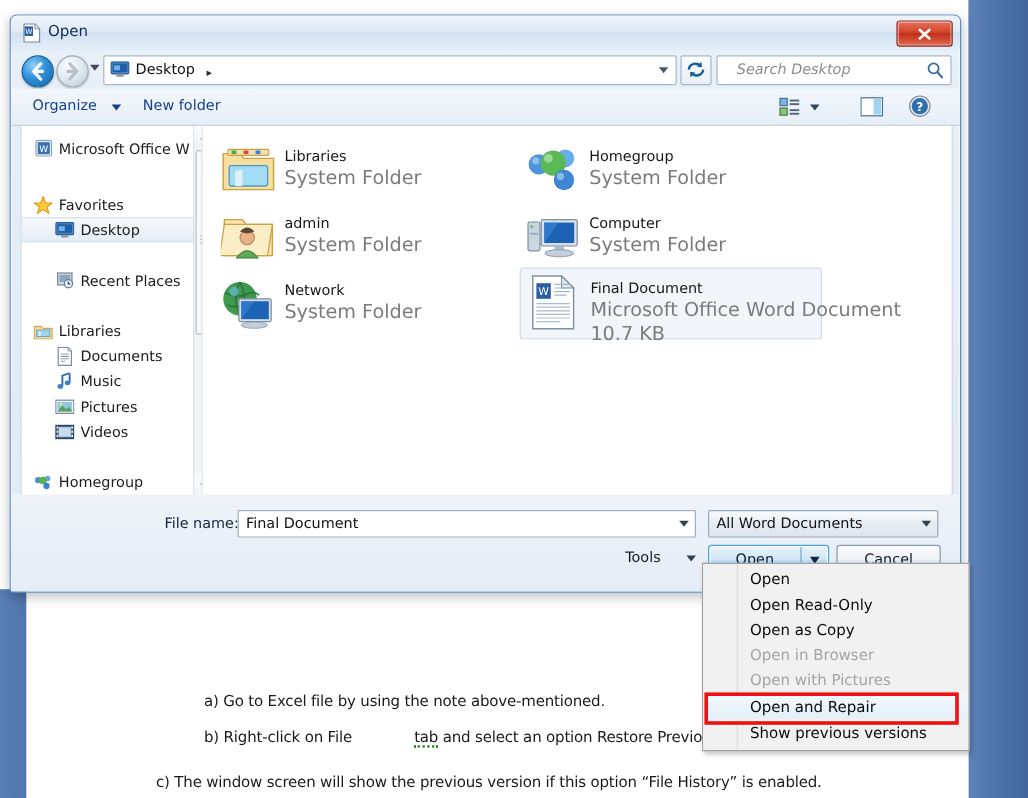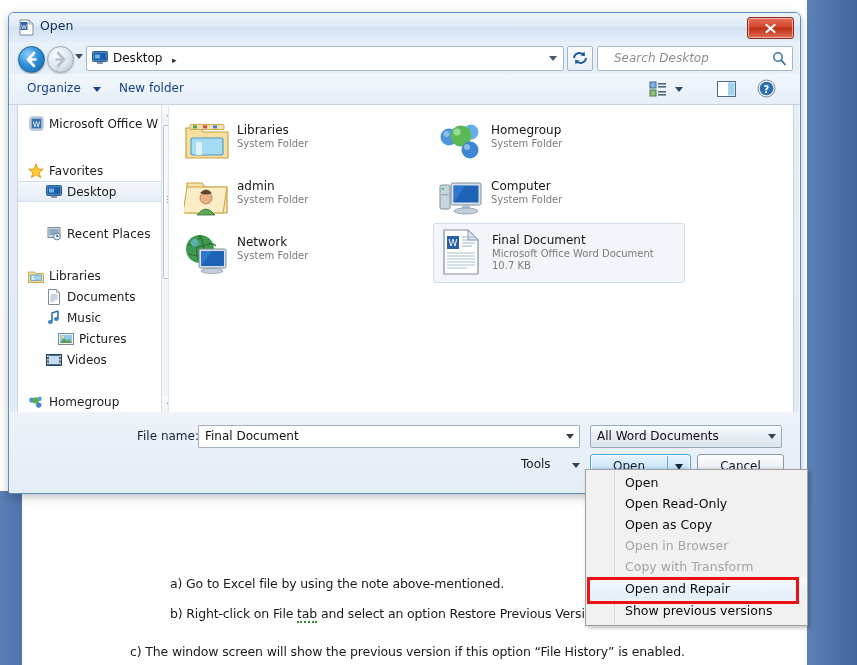--- a/index.html
+++ b/index.html
@@ -42,20 +42,21 @@
     top: 478px; left: 133px; height: 13px; overflow: hidden;
     color: #1a1a1a;
   }
   .doc-line.clipped span { position: relative; top: -9px; display: block; }
   .doc-line.l-a { top: 576px; left: 170px; }
   .doc-line.l-b { top: 606px; left: 170px; }
   .doc-line.l-c { top: 644px; left: 130px; }
   .squiggle {
     border-bottom: 2px dotted #2e8b2e;
     padding-bottom: 0px;
+    margin-left: 48px;
   }
 
   
   .dialog {
     position: absolute; left: 8px; top: 12px; width: 791px; height: 480px;
     background: linear-gradient(to bottom, #e8f0f8 0%, #dfeaf6 100%);
     border: 1px solid #5b8dc4;
     border-radius: 6px 6px 3px 3px;
     box-shadow: 0 0 0 1px rgba(255,255,255,0.55) inset, 0 3px 10px rgba(0,0,0,0.25);
     overflow: hidden;
@@ -228,21 +229,21 @@
   .fi-icon {
     width: 48px; height: 48px; flex: 0 0 48px; margin-right: 6px;
     display: flex; align-items: center; justify-content: center;
   }
   .fi-text { padding-top: 5px; }
   .fi-name {
     font-family: "DejaVu Sans", sans-serif; font-size: 12px; color: #161616;
     white-space: nowrap;
   }
   .fi-sub {
-    font-family: "DejaVu Sans", sans-serif; font-size: 10px; color: #7b7b7b;
+    font-family: "DejaVu Sans", sans-serif; font-size: 16px; color: #7b7b7b;
     white-space: nowrap; margin-top: 1px;
   }
 
   
   .footer {
     position: absolute; left: 0; top: 399px; width: 791px; height: 81px;
     background: linear-gradient(to bottom, #eef3f9 0%, #e4ecf5 100%);
   }
   .fn-label {
     position: absolute; left: 128px; top: 17px;
@@ -530,21 +531,21 @@
             <svg width="14" height="16" viewBox="0 0 14 16">
               <path d="M11 1 L5 3 v8.5" stroke="#2f6fae" stroke-width="1.6" fill="none"></path>
               <path d="M11 1 v7.5" stroke="#2f6fae" stroke-width="1.6" fill="none"></path>
               <ellipse cx="3.3" cy="12" rx="2.4" ry="2" fill="#3d82c4"></ellipse>
               <ellipse cx="9.3" cy="9" rx="2.4" ry="2" fill="#3d82c4"></ellipse>
             </svg>
           </span>
           <span class="ni-label">Music</span>
         </div>
 
-        <div class="nav-item" style="top:223px;padding-left:40px">
+        <div class="nav-item" style="top:223px;padding-left:28px">
           <span class="ni-icon">
             <svg width="16" height="14" viewBox="0 0 16 14">
               <rect x="0.5" y="1.5" width="15" height="11" fill="#eef3f8" stroke="#7b8a99"></rect>
               <rect x="2" y="3" width="12" height="8" fill="#8fc9e8"></rect>
               <path d="M2 11 L6 6 L9 9 L11.5 7 L14 11 z" fill="#5d9e56"></path>
               <circle cx="5" cy="5" r="1.2" fill="#ffe07a"></circle>
             </svg>
           </span>
           <span class="ni-label">Pictures</span>
         </div>
@@ -747,21 +748,21 @@
     <div class="menu-item" style="top:23px">
       <span class="mi-label">Open Read-Only</span>
     </div>
     <div class="menu-item" style="top:44px">
       <span class="mi-label">Open as Copy</span>
     </div>
     <div class="menu-item disabled" style="top:65px">
       <span class="mi-label">Open in Browser</span>
     </div>
     <div class="menu-item disabled" style="top:86px">
-      <span class="mi-label">Copy with Transform</span>
+      <span class="mi-label">Open with Pictures</span>
     </div>
     <div class="menu-item highlight" style="top:108px">
       <span class="mi-label">Open and Repair</span>
     </div>
     <div class="menu-item" style="top:130px">
       <span class="mi-label">Show previous versions</span>
     </div>
   </div>
 
   <div class="red-box"></div>

